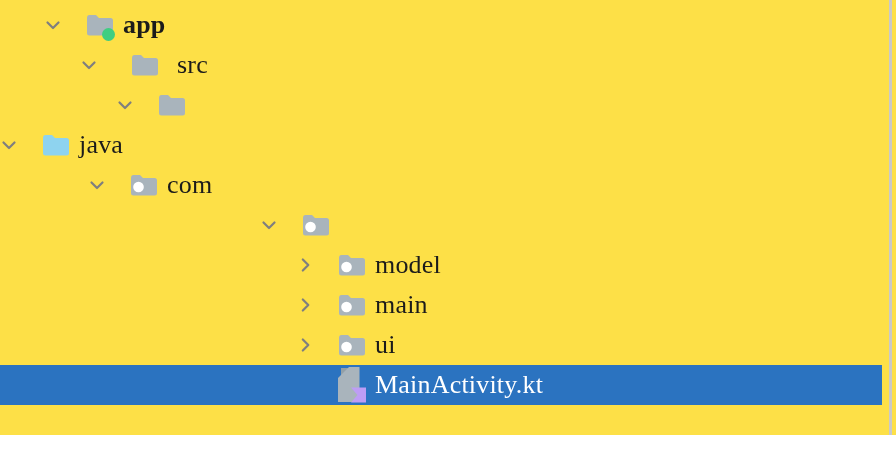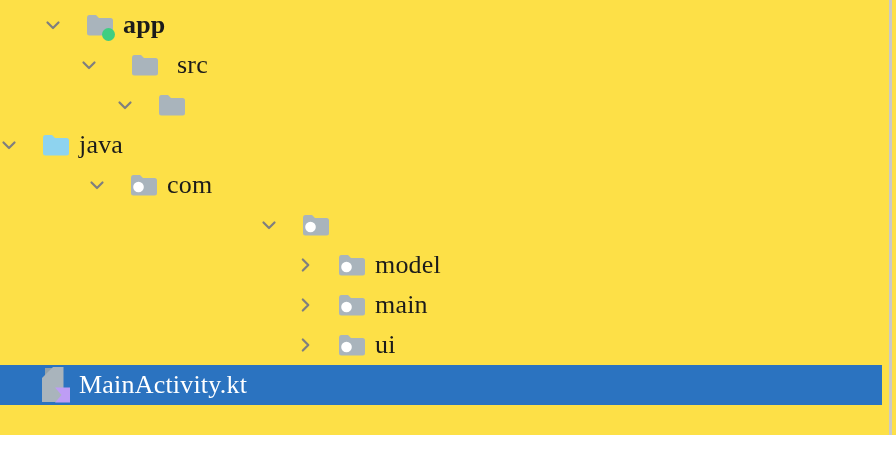--- a/index.html
+++ b/index.html
@@ -185,21 +185,21 @@
           </svg>
         </span>
         <span class="icon">
           <svg width="28" height="27" viewBox="0 0 28 27">
             <path d="M1 6 Q1 3 3.5 3 H10 L13 6 H24.5 Q27 6 27 8.5 V21 Q27 23.5 24.5 23.5 H3.5 Q1 23.5 1 21 Z" fill="var(--folder)"></path>
             <circle cx="8.5" cy="15" r="5.3" fill="var(--package-dot)"></circle>
           </svg>
         </span>
         <span class="label">ui</span>
       </div>
-      <div class="row selected" style="">
+      <div class="row selected" style="padding-left: 296px;">
         <span class="chev"></span>
         <span class="icon">
           <svg width="28" height="36" viewBox="0 0 28 36">
             <polygon points="3,1 10.5,1 3,9.5" fill="var(--folder-fold)"></polygon>
             <polygon points="11,0 21.5,0 21.5,35 0,35 0,11" fill="var(--folder)"></polygon>
             <path d="M13 20.5 H28 V35.5 H13 L19.5 28 Z" fill="var(--kotlin-purple)"></path>
           </svg>
         </span>
         <span class="label">MainActivity.kt</span>
       </div>

